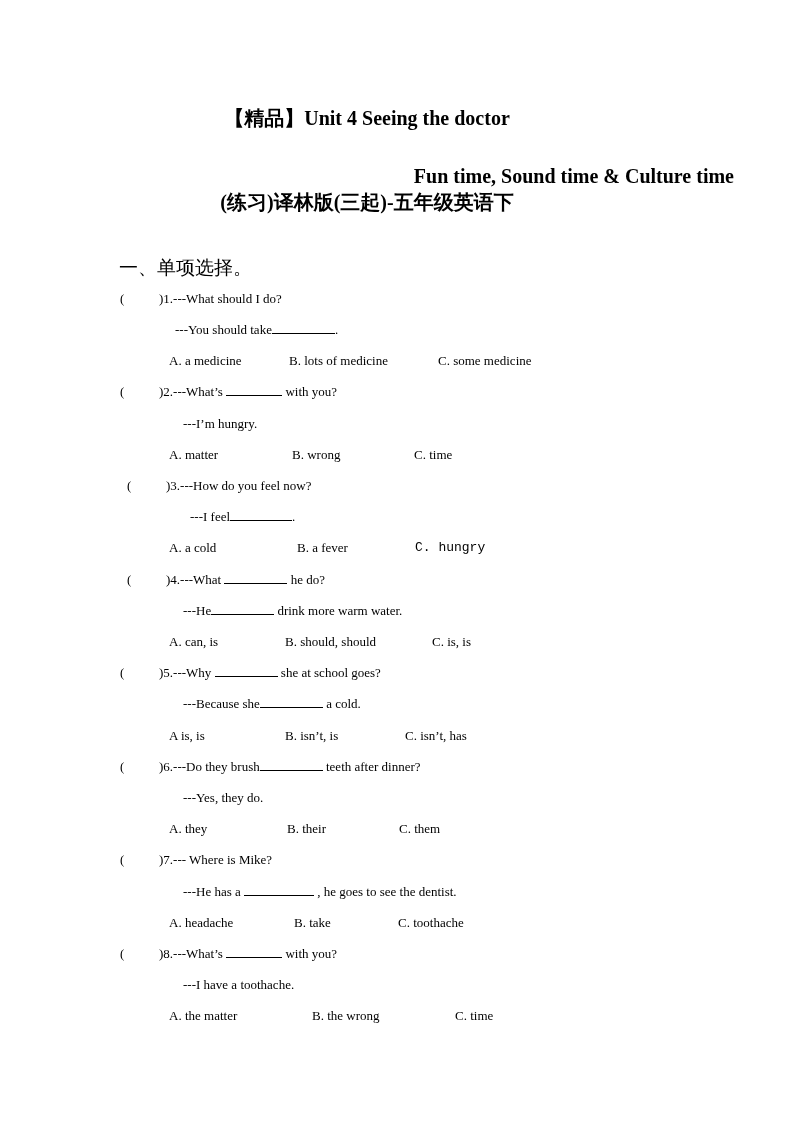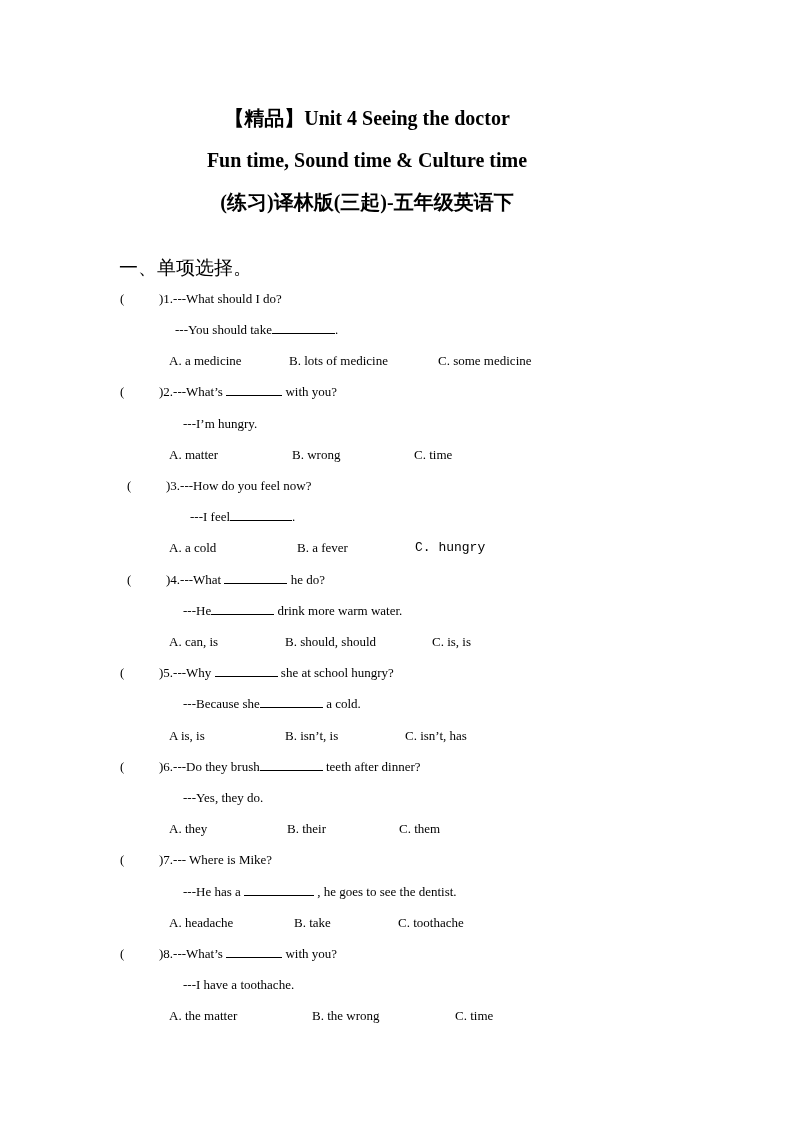--- a/index.html
+++ b/index.html
@@ -10,21 +10,21 @@
   .line { position: absolute; font-size: 13px; line-height: 16px; white-space: pre; }
   .section { position: absolute; left: 119px; top: 259px; font-size: 19px; line-height: 16px;
              font-family: "DejaVu Sans", sans-serif; }
   .blank { display: inline-block; border-bottom: 1px solid #000; height: 11px; vertical-align: baseline; }
   .opt { position: absolute; font-size: 13px; line-height: 16px; white-space: pre; }
 </style>
 </head>
 <body>
 
 <div class="title" style="top:106px;">【精品】Unit 4 Seeing the doctor</div>
-<div class="title" style="top:148px;">Fun time, Sound time &amp; Culture time</div>
+<div class="title" style="top:164px;text-align:right;">Fun time, Sound time &amp; Culture time</div>
 <div class="title" style="top:190px;">(练习)译林版(三起)-五年级英语下</div>
 
 <div class="section">一、单项选择。</div>
 
 <div>
   <span class="line" style="left:120px; top:291px;">(</span>
   <span class="line" style="left:159px; top:291px;">)1.---What should I do?</span>
   <div class="line" style="left:175px; top:322px;"><span>---You should take</span><span class="blank" style="width:63px;"></span><span>.</span></div>
   <span class="opt" style="left:169px; top:353px;">A. a medicine</span>
   <span class="opt" style="left:289px; top:353px;">B. lots of medicine</span>
@@ -53,21 +53,21 @@
   <span class="line" style="left:127px; top:572px;">(</span>
   <div class="line" style="left:166px; top:572px;"><span>)4.---What </span><span class="blank" style="width:63px;"></span><span> he do?</span></div>
   <div class="line" style="left:183px; top:603px;"><span>---He</span><span class="blank" style="width:63px;"></span><span> drink more warm water.</span></div>
   <span class="opt" style="left:169px; top:634px;">A. can, is</span>
   <span class="opt" style="left:285px; top:634px;">B. should, should</span>
   <span class="opt" style="left:432px; top:634px;">C. is, is</span>
 </div>
 
 <div>
   <span class="line" style="left:120px; top:665px;">(</span>
-  <div class="line" style="left:159px; top:665px;"><span>)5.---Why </span><span class="blank" style="width:63px;"></span><span> she at school hungry?</span></div>
+  <div class="line" style="left:159px; top:665px;"><span>)5.---Why </span><span class="blank" style="width:63px;"></span><span> she at school goes?</span></div>
   <div class="line" style="left:183px; top:696px;"><span>---Because she</span><span class="blank" style="width:63px;"></span><span> a cold.</span></div>
   <span class="opt" style="left:169px; top:728px;">A is, is</span>
   <span class="opt" style="left:285px; top:728px;">B. isn’t, is</span>
   <span class="opt" style="left:405px; top:728px;">C. isn’t, has</span>
 </div>
 
 <div>
   <span class="line" style="left:120px; top:759px;">(</span>
   <div class="line" style="left:159px; top:759px;"><span>)6.---Do they brush</span><span class="blank" style="width:63px;"></span><span> teeth after dinner?</span></div>
   <span class="line" style="left:183px; top:790px;">---Yes, they do.</span>

